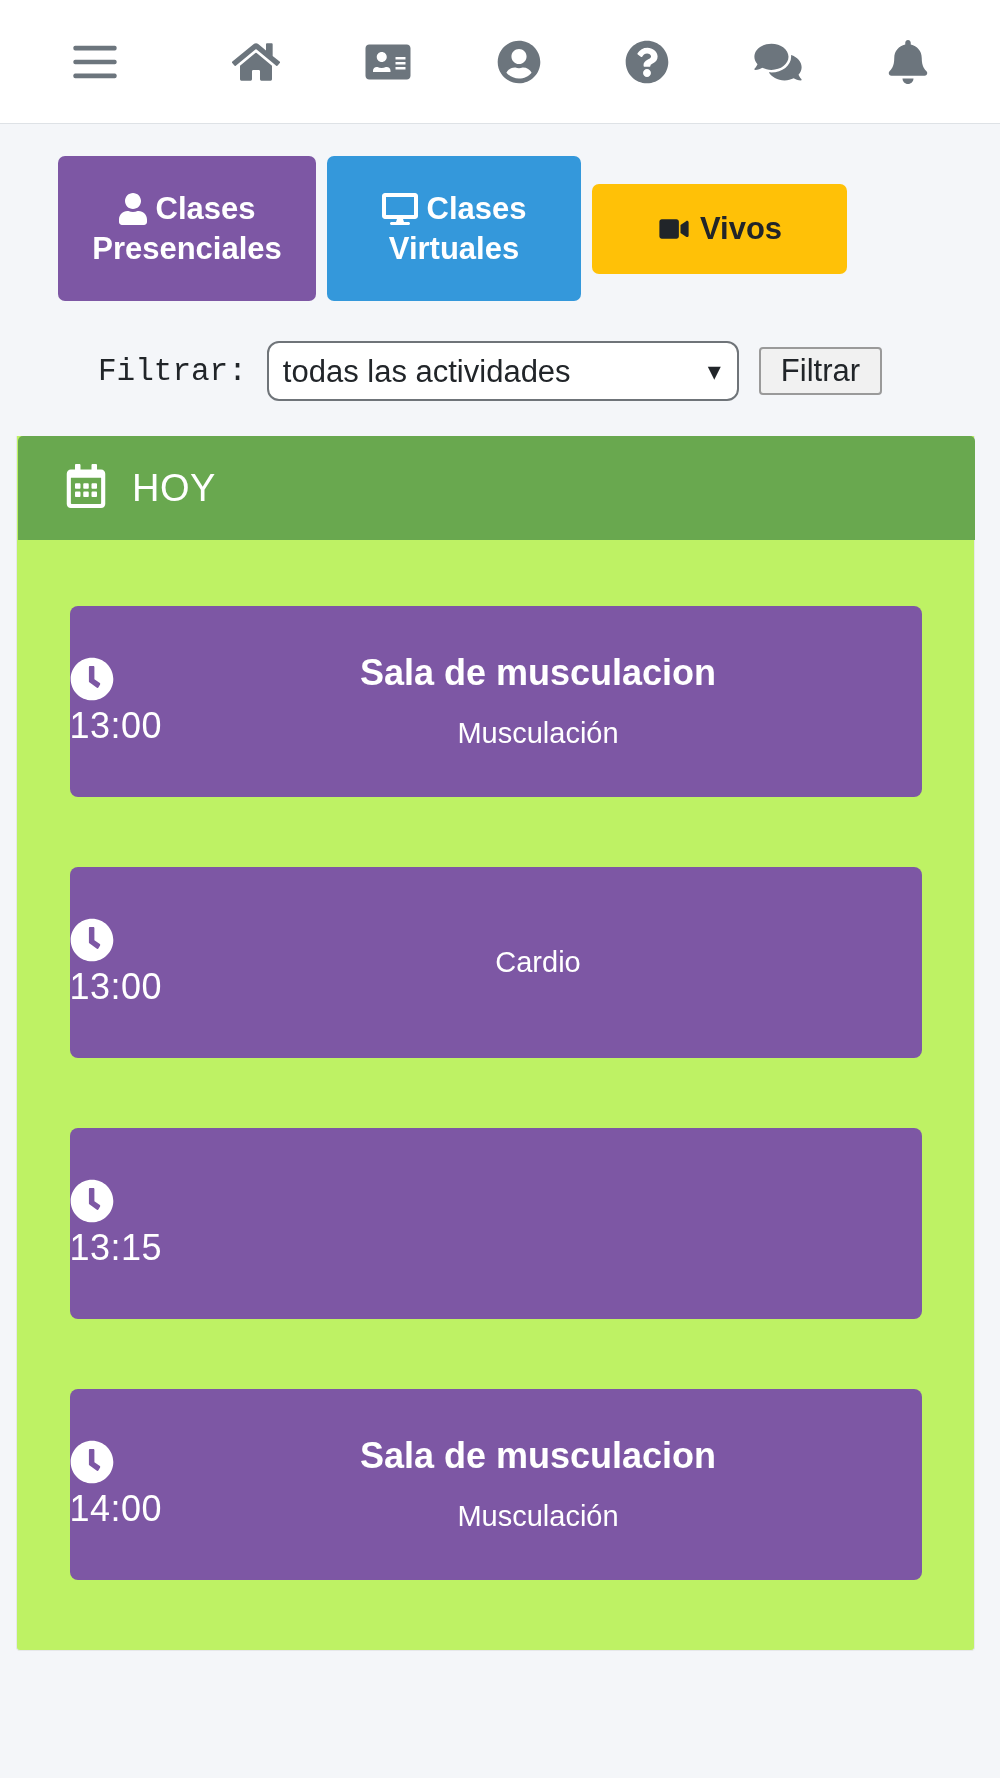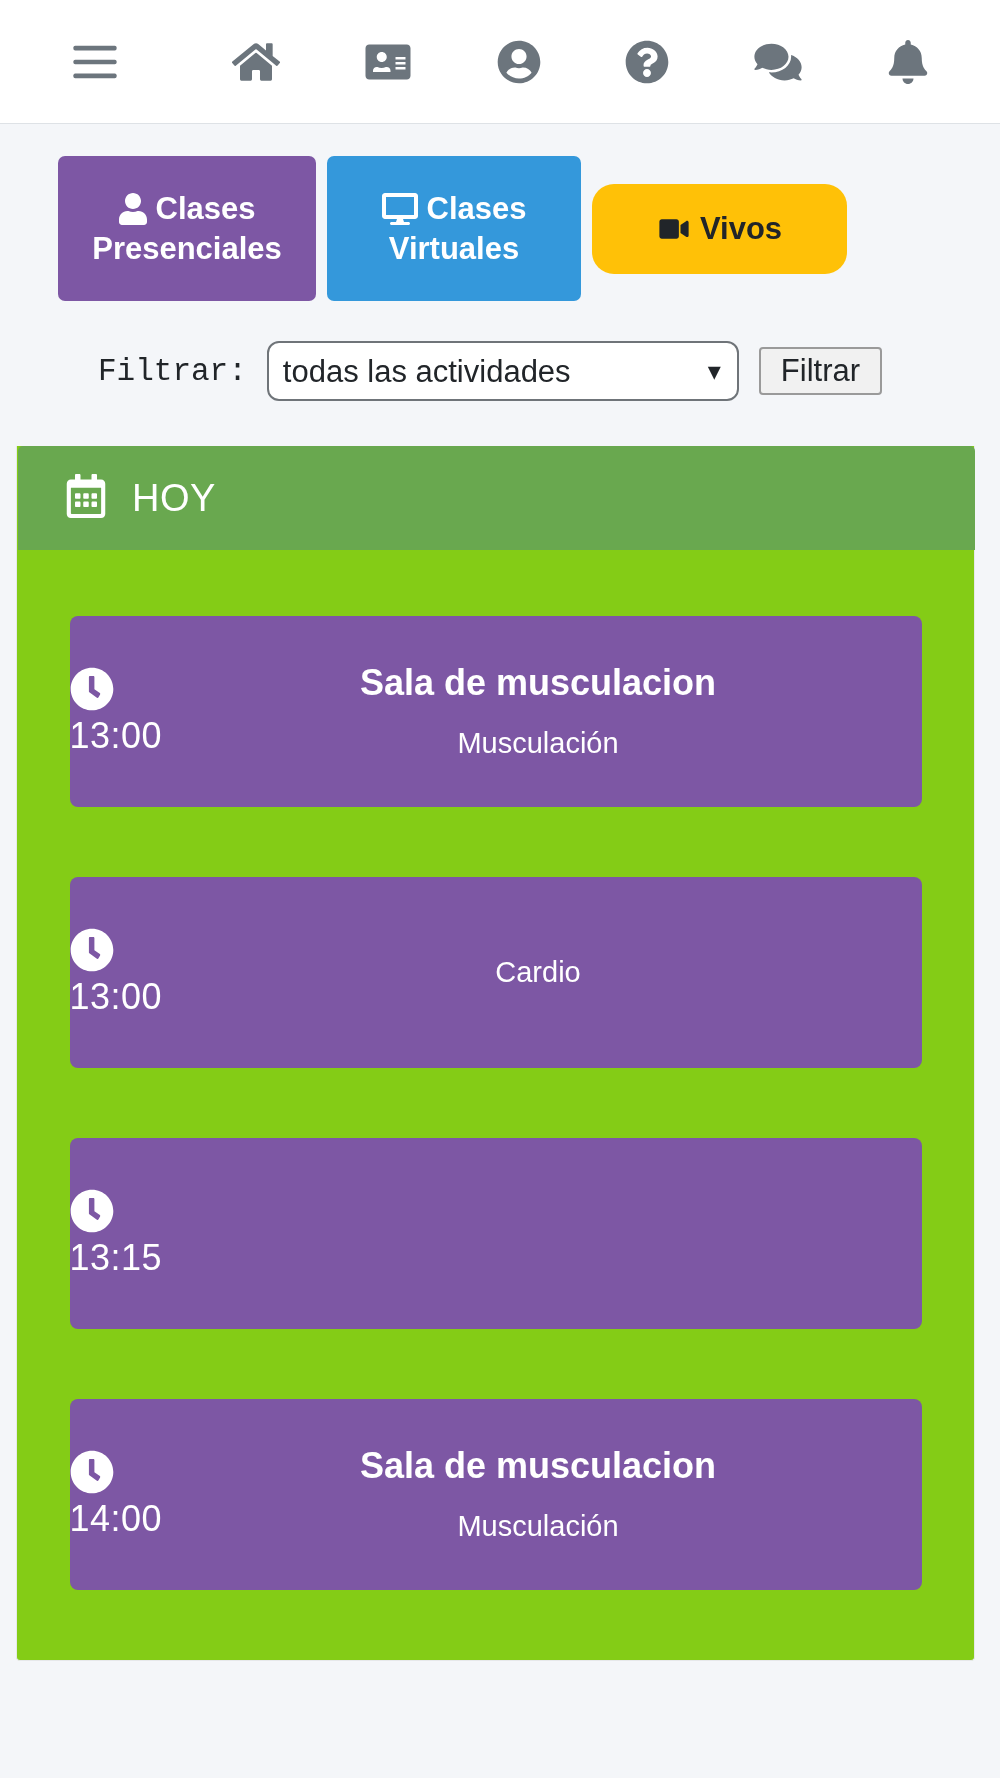--- a/index.html
+++ b/index.html
@@ -84,21 +84,20 @@
   .tab-btn .lbl-row2 { white-space: nowrap; }
   .btn-purple { background: #7d57a4; width: 258px; height: 145px; }
   .btn-blue   { background: #3498db; width: 254px; height: 145px; }
   .btn-yellow {
     background: #ffc107;
     color: #212529;
     width: 255px;
     height: 90px;
     margin-top: 28px;
     font-size: 31px;
-    border-radius: 22px;
   }
   .tab-btn svg { display: block; }
 
   
   .filter-row {
     display: flex;
     align-items: center;
     padding: 40px 0 0 98px;
     gap: 20px;
   }
@@ -138,23 +137,23 @@
     font-family: "Liberation Sans", sans-serif;
     background: #f1f1f1;
     border: 2px solid #9a9a9a;
     border-radius: 4px;
     color: #212529;
     cursor: pointer;
   }
 
   
   .panel {
-    margin: 45px 0 0 16px;
+    margin: 35px 0 0 16px;
     width: 959px;
-    background: #84cc16;
+    background: #bef264;
     border: 1px solid #e6e8ea;
     border-top: none;
     border-radius: 0 0 4px 4px;
   }
   .panel-header {
     background: #6aa84f;
     background: #69a84f;
     border-radius: 5px 5px 0 0;
     height: 104px;
     display: flex;

